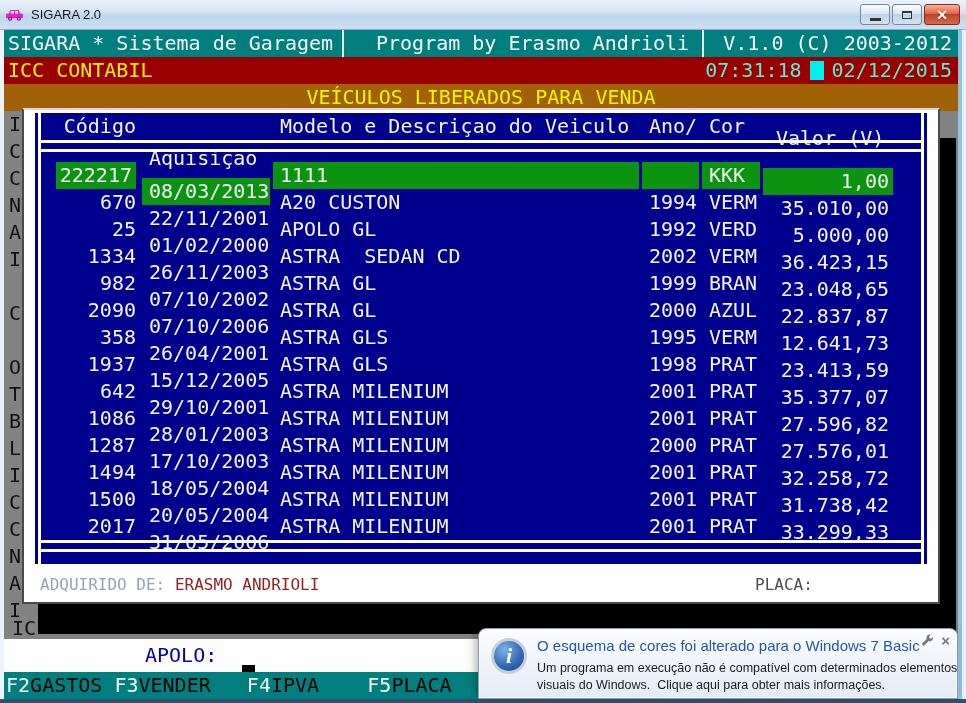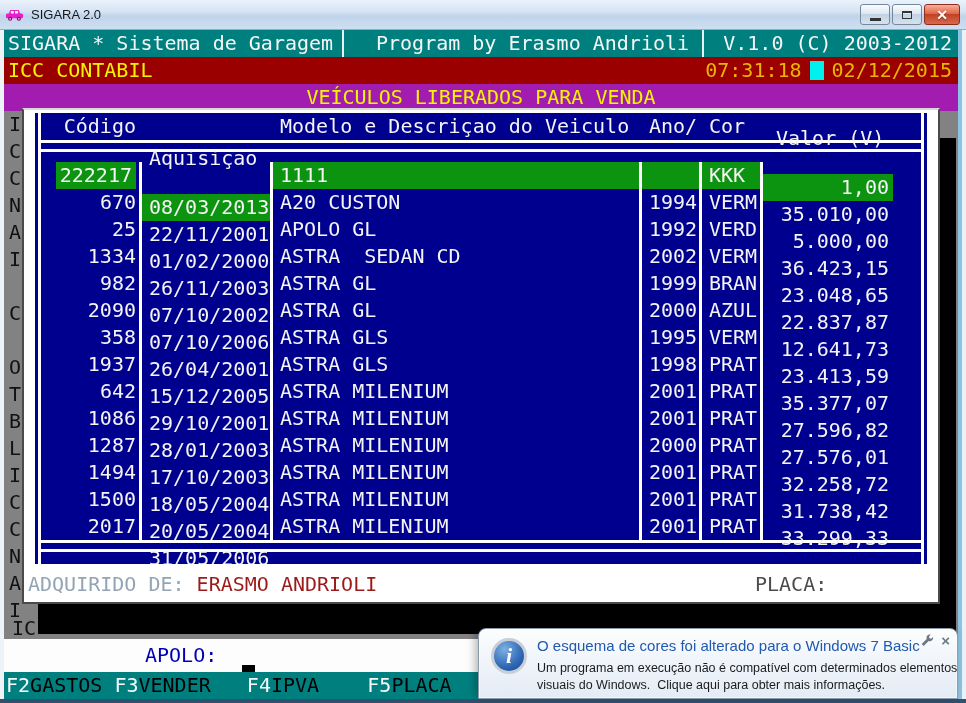--- a/index.html
+++ b/index.html
@@ -27,25 +27,25 @@
     background:#828282; font-size:20px; line-height:27px; color:#000; overflow:hidden;
     font-family:"DejaVu Sans Mono", monospace; }
   .row-teal { position:absolute; left:0; top:0; width:954px; height:27px; background:#007f7f; color:#f6f6f6; }
   .row-teal .seg { position:absolute; top:0; white-space:pre; }
   .seg1 { left:4px; } .seg2 { left:372px; } .seg3 { right:6px; }
   .vdiv { position:absolute; top:0; width:2px; height:27px; background:#e9f2f2; }
   .vdiv1 { left:338px; } .vdiv2 { left:698px; }
 
   .row-red { position:absolute; left:0; top:27px; width:954px; height:27px; background:#9b0000; }
   .module { position:absolute; left:4px; top:0; color:#f4f400; }
-  .clock { position:absolute; right:6px; top:0; color:#eab308; display:flex; align-items:center; }
+  .clock { position:absolute; right:6px; top:0; color:#5eead4; display:flex; align-items:center; }
   .cblock { width:14px; height:19px; background:#00f0f0; margin:0 8px; }
 
   .row-gray { position:absolute; left:0; top:54px; width:954px; height:27px;
-    background:#a21caf; color:#f4f400; text-align:center; }
+    background:#a16207; color:#f4f400; text-align:center; }
 
   
   .left-col { position:absolute; left:5px; top:81px; width:24px; color:#111; }
   .lc { height:27px; }
   .partial-ic { position:absolute; left:8px; top:585px; color:#111; }
 
   .white-band { position:absolute; left:0; top:609px; width:954px; height:33px; background:#fdfdfd; }
   .buscar { position:absolute; left:141px; top:3px; color:#0000b8; }
   .txt-cursor { position:absolute; left:238px; top:26px; width:13px; height:7px; background:#000; }
 
@@ -55,35 +55,35 @@
 
   
   .shadow { position:absolute; left:34px; top:108px; width:918px; height:496px; background:#000; }
   .win { position:absolute; left:18px; top:78px; width:918px; height:496px; background:#fff;
     border:2px solid #4a4a4a; border-top-color:#d9d9d9; }
   .blue-area { margin:3px 8px 0; height:451px; background:#00008f; color:#f4f4f4;
     border-left:9px double #fff; border-right:9px double #fff; overflow:hidden; }
   .thead { display:flex; height:27px; }
   .dline { height:12px; border-top:3px solid #fff; border-bottom:3px solid #fff; }
   .spacer1 { height:10px; } .spacer2 { height:12px; }
-  .trow { display:flex; height:27px; }
+  .trow { display:flex; height:27px;align-items:center; }
   .c { height:27px; white-space:pre; overflow:hidden; }
   .codigo { width:98px; text-align:right; padding-right:3px; }
   .pipe { width:3px; background:#fff; } .ph { width:3px; }
   .aquis { width:128px; padding-left:7px;margin-top:32px; }
   .modelo { width:366px; padding-left:7px; }
   .ano { width:57px; padding-left:7px; }
   .cor { width:58px; padding-left:7px; }
   .valor { width:130px; text-align:right; padding-right:4px;margin-top:12px; }
   .thead .valor { text-align:left; padding-left:13px; }
   .trow.sel .c { background:#0c9410; }
   .trow.sel .codigo { background:transparent; }
   .trow.sel .codigo .inner { background:#0c9410; padding:0 4px; display:inline-block; }
 
-  .win-footer { position:relative; height:38px; padding:7px 0 0 4px; font-size:20px; }
+  .win-footer { position:relative; height:38px; padding:7px 0 0 16px; font-size:16px; }
   .acq-label { color:#93a4b4; } .acq-value { color:#9b1a1a; }
   .placa { position:absolute; left:731px; top:7px; color:#4c4c4c; }
 
   
   .lborder { position:absolute; left:0; top:30px; width:4px; height:673px; background:#eef3f8; }
   .rborder { position:absolute; left:958px; top:30px; width:8px; height:673px;
     background:linear-gradient(90deg,#8fc3e3 0 4px,#eaf2f8 4px); }
   .bborder { position:absolute; left:0; top:699px; width:966px; height:4px; background:#31506e; }
 
   

